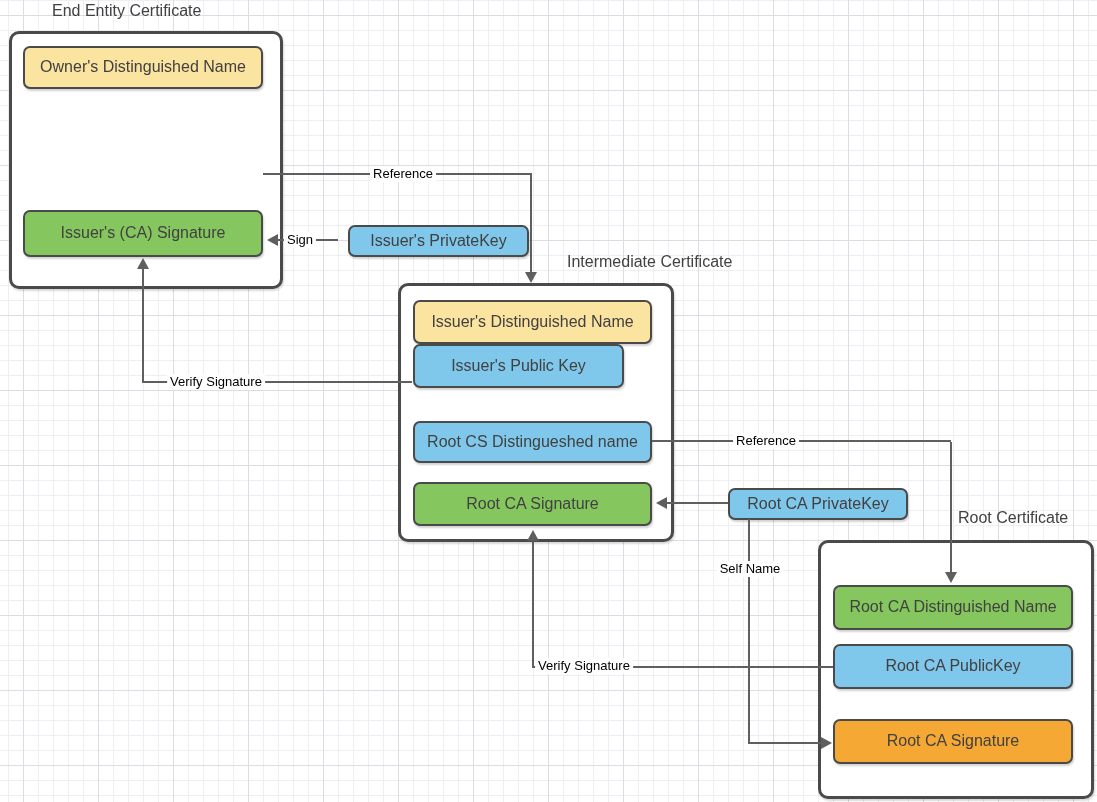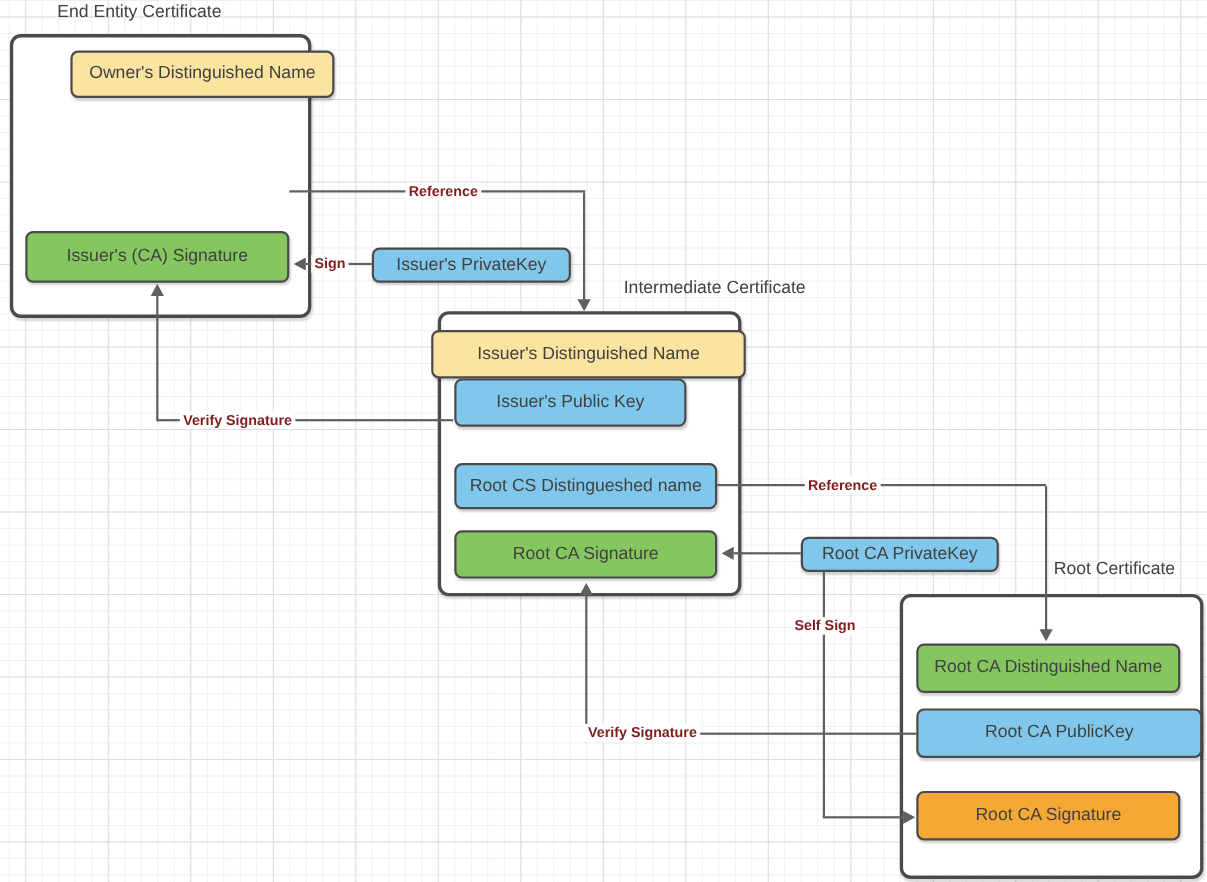--- a/index.html
+++ b/index.html
@@ -41,57 +41,57 @@
     line-height:1.15;
     color:var(--text);
     white-space:pre-line;
     box-shadow:1px 2px 2px rgba(0,0,0,0.18);
     padding:0 6px;
   }
   .seg{position:absolute;background:var(--line);}
   .lbl{
     position:absolute;
     transform:translate(-50%,-50%);
-    font-size:13px;font-weight:bold;
-    color:#7f1d1d;
+    font-size:13px;font-weight:normal;
+    color:#000000;
     background:#ffffff;
     padding:0 3px;
     white-space:nowrap;
     line-height:16px;
   }
   .arr{position:absolute;width:0;height:0;}
   .arr.up{border-left:6px solid transparent;border-right:6px solid transparent;border-bottom:11px solid var(--line);}
   .arr.down{border-left:6px solid transparent;border-right:6px solid transparent;border-top:11px solid var(--line);}
   .arr.left{border-top:6px solid transparent;border-bottom:6px solid transparent;border-right:11px solid var(--line);}
   .arr.right{border-top:6px solid transparent;border-bottom:6px solid transparent;border-left:11px solid var(--line);}
 </style>
 </head>
 <body>
 
 <div class="canvas">
 
   <div class="group-title" style="left:52px;top:2px">End Entity Certificate</div>
   <div class="group" style="left:9px;top:31px;width:268px;height:252px"></div>
-  <div class="shape" style="left: 23px; top: 46px; width: 240px; height: 43px; background-color: rgb(251, 227, 160); margin-left: 41px;">Owner's Distinguished Name</div>
+  <div class="shape" style="left: 23px; top: 46px; width: 240px; height: 43px; background-color: rgb(251, 227, 160);">Owner's Distinguished Name</div>
   <div class="shape" style="left: 23px; top: 210px; width: 240px; height: 47px; background-color: rgb(133, 199, 94);">Issuer's (CA) Signature</div>
 
   <div class="group-title" style="left:567px;top:253px">Intermediate Certificate</div>
   <div class="group" style="left:398px;top:283px;width:270px;height:253px"></div>
-  <div class="shape" style="left: 392px; top: 300px; width: 286px; height: 44px; background-color: rgb(251, 227, 160);">Issuer's Distinguished Name</div>
+  <div class="shape" style="left: 413px; top: 300px; width: 239px; height: 44px; background-color: rgb(251, 227, 160);">Issuer's Distinguished Name</div>
   <div class="shape" style="left: 413px; top: 344px; width: 211px; height: 44px; background-color: rgb(128, 200, 235);">Issuer's Public  Key</div>
   <div class="shape" style="left: 413px; top: 421px; width: 239px; height: 42px; background-color: rgb(128, 200, 235);">Root CS Distingueshed name</div>
   <div class="shape" style="left: 413px; top: 482px; width: 239px; height: 44px; background-color: rgb(133, 199, 94);">Root CA Signature</div>
 
   <div class="group-title" style="left:958px;top:509px">Root Certificate</div>
   <div class="group" style="left:818px;top:540px;width:270px;height:253px"></div>
   <div class="shape" style="left: 833px; top: 585px; width: 240px; height: 45px; background-color: rgb(133, 199, 94); text-align: center;">Root CA Distinguished Name</div>
-  <div class="shape" style="left: 833px; top: 644px; width: 260px; height: 45px; background-color: rgb(128, 200, 235);">Root CA PublicKey</div>
+  <div class="shape" style="left: 833px; top: 644px; width: 240px; height: 45px; background-color: rgb(128, 200, 235);">Root CA PublicKey</div>
   <div class="shape" style="left: 833px; top: 719px; width: 240px; height: 45px; background-color: rgb(246, 168, 52);">Root CA Signature</div>
 
-  <div class="shape" style="left: 338px; top: 225px; width: 181px; height: 32px; background-color: rgb(128, 200, 235);">Issuer's PrivateKey</div>
+  <div class="shape" style="left: 348px; top: 225px; width: 181px; height: 32px; background-color: rgb(128, 200, 235);">Issuer's PrivateKey</div>
   <div class="shape" style="left: 728px; top: 488px; width: 180px; height: 32px; background-color: rgb(128, 200, 235); text-align: center;">Root CA PrivateKey</div>
 
   <div class="seg" style="left:263px;top:173px;width:269px;height:2px"></div>
   <div class="seg" style="left:530px;top:175px;width:2px;height:98px"></div>
   <div class="arr down" style="left:525px;top:272px"></div>
   <div class="lbl" style="left:403px;top:174px">Reference</div>
 
   <div class="seg" style="left:278px;top:239px;width:60px;height:2px"></div>
   <div class="arr left" style="left:267px;top:234px"></div>
   <div class="lbl" style="left:300px;top:240px">Sign</div>
@@ -105,20 +105,20 @@
   <div class="seg" style="left:950px;top:442px;width:2px;height:131px"></div>
   <div class="arr down" style="left:945px;top:572px"></div>
   <div class="lbl" style="left:766px;top:441px">Reference</div>
 
   <div class="seg" style="left:667px;top:502px;width:61px;height:2px"></div>
   <div class="arr left" style="left:656px;top:497px"></div>
 
   <div class="seg" style="left:748px;top:519px;width:2px;height:224px"></div>
   <div class="seg" style="left:748px;top:742px;width:73px;height:2px"></div>
   <div class="arr right" style="left:821px;top:737px"></div>
-  <div class="lbl" style="left:750px;top:569px">Self Sign</div>
+  <div class="lbl" style="left:750px;top:569px">Self Name</div>
 
   <div class="seg" style="left:533px;top:666px;width:300px;height:2px"></div>
   <div class="seg" style="left:532px;top:540px;width:2px;height:128px"></div>
   <div class="arr up" style="left:527px;top:530px"></div>
   <div class="lbl" style="left:584px;top:666px">Verify Signature</div>
 
 </div>
 
 </body></html>

